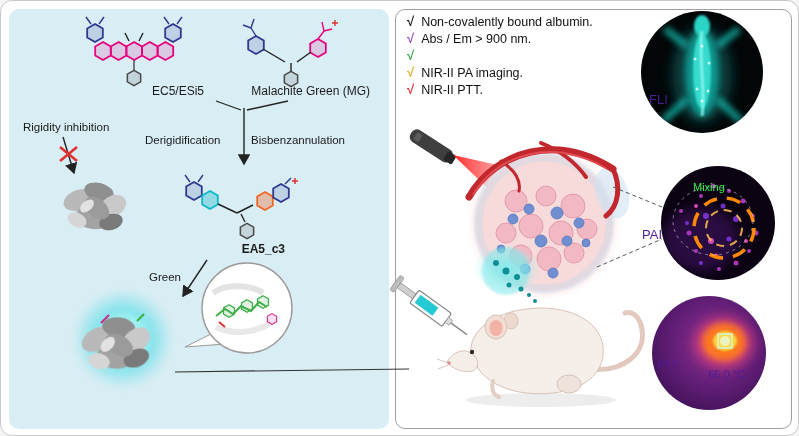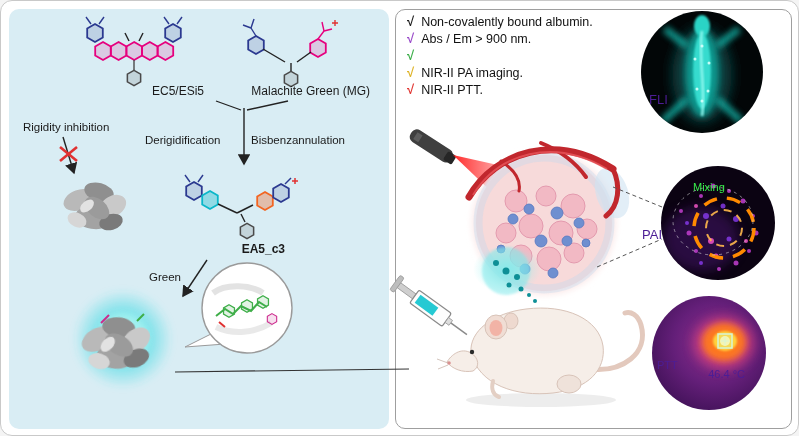--- a/index.html
+++ b/index.html
@@ -384,15 +384,15 @@
     <div class="check-row">
       <span class="mark" style="color: rgb(226, 58, 54);">√</span>
       <span>NIR-II PTT.</span>
     </div>
   </div>
 
   <div class="lbl white" style="left:648px;top:92px;font-size:13px">FLI</div>
   <div class="lbl tiny" style="left:692px;top:180px;color:#39f04c">Mixing</div>
   <div class="lbl white" style="left:641px;top:227px;font-size:13px">PAI</div>
   <div class="lbl white" style="left:656px;top:358px;font-size:11px">PTT</div>
-  <div class="lbl white tiny center" style="left:680px;top:367px;width:64px">46.4 °C</div>
+  <div class="lbl white tiny center" style="left:680px;top:367px;width:64px">66.0 °C</div>
 
 </div>
 
 </body></html>

